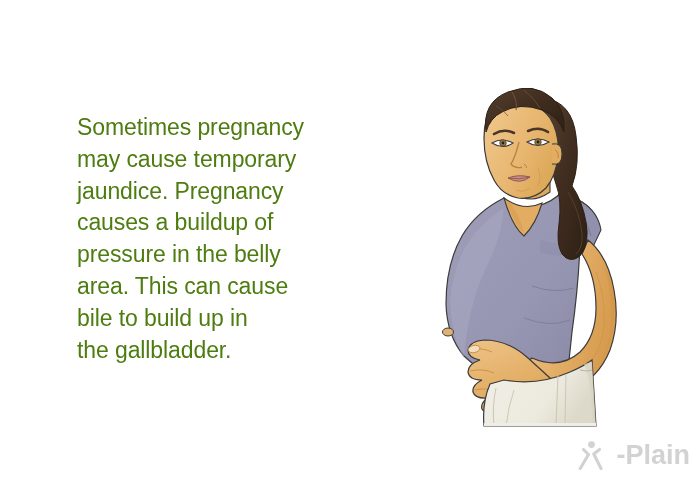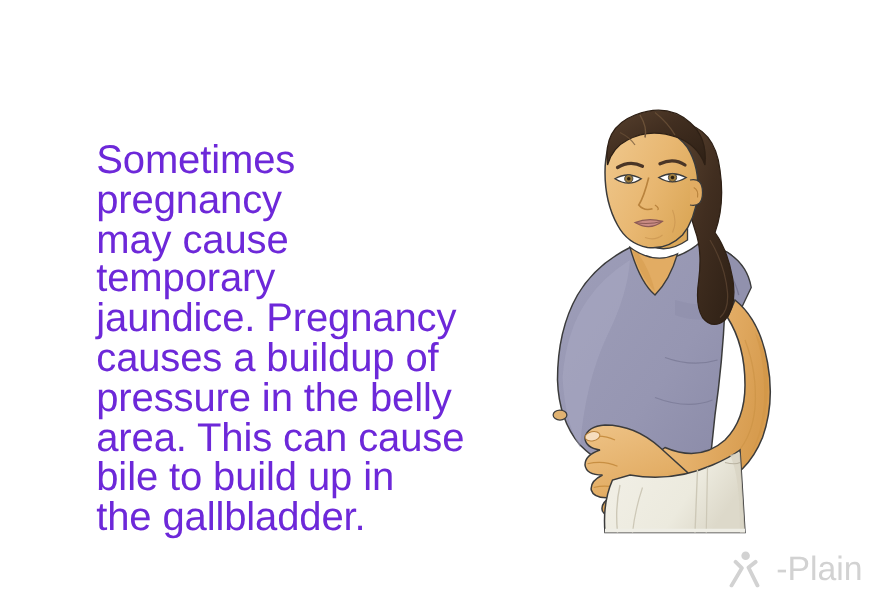--- a/index.html
+++ b/index.html
@@ -19,23 +19,23 @@
     left: 0; top: 0;
     width: 700px;
     height: 480px;
     background: #ffffff;
   }
   #body-text {
     position: absolute;
     left: 77px;
     top: 112px;
     width: 300px;
-    font-size: 32px;
+    font-size: 23px;
     line-height: 31.8px;
-    color: #6d28d9;
+    color: #4d7c0f;
     letter-spacing: -0.1px;
     white-space: pre-line;
     font-weight: 400;
   }
   #illustration {
     position: absolute;
     left: 420px;
     top: 40px;
     width: 240px;
     height: 390px;
@@ -46,21 +46,21 @@
     bottom: 8px;
     display: flex;
     align-items: center;
     height: 34px;
   }
   #logo-text {
     font-size: 27px;
     color: #d2d2d2;
     letter-spacing: 0px;
     line-height: 1;
-    font-weight: 400;
+    font-weight: 700;
     margin-left: 12px;
   }
   #logo-mark {
     display: block;
     margin-right: 0px;
   }
 </style>
 </head>
 <body>
 

